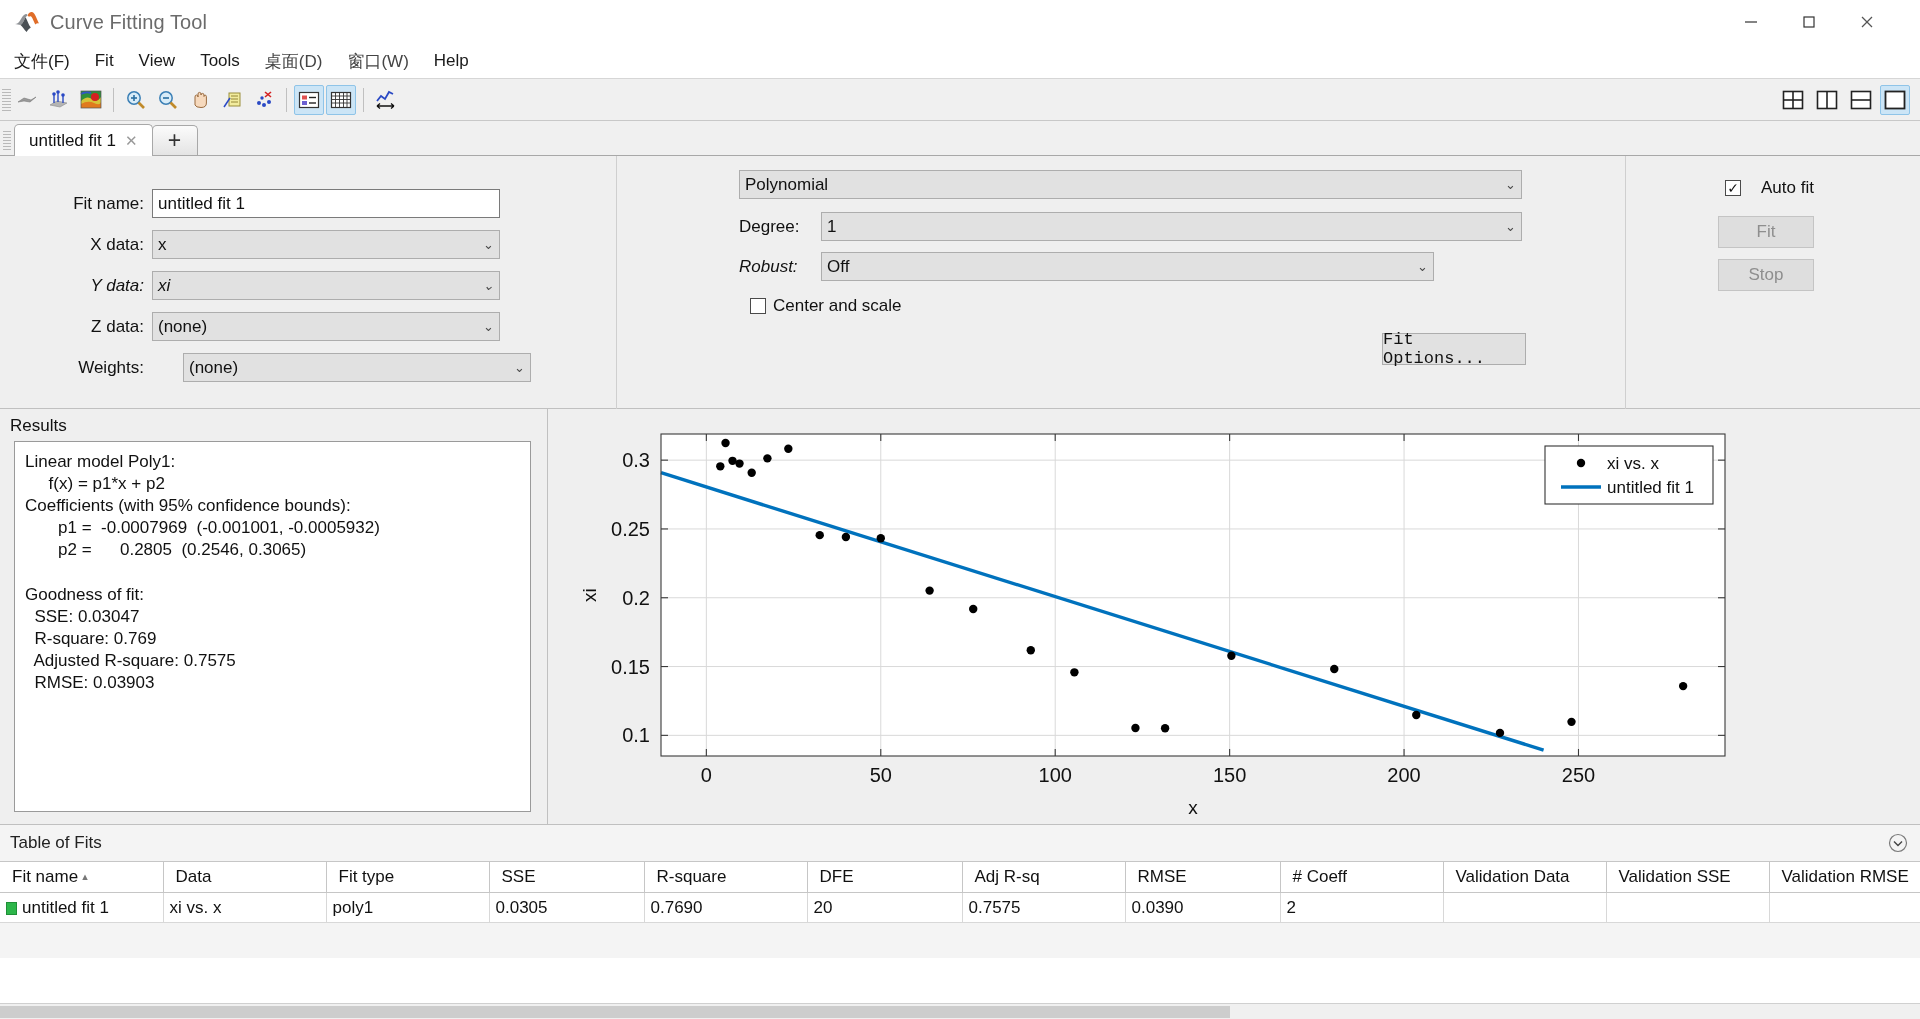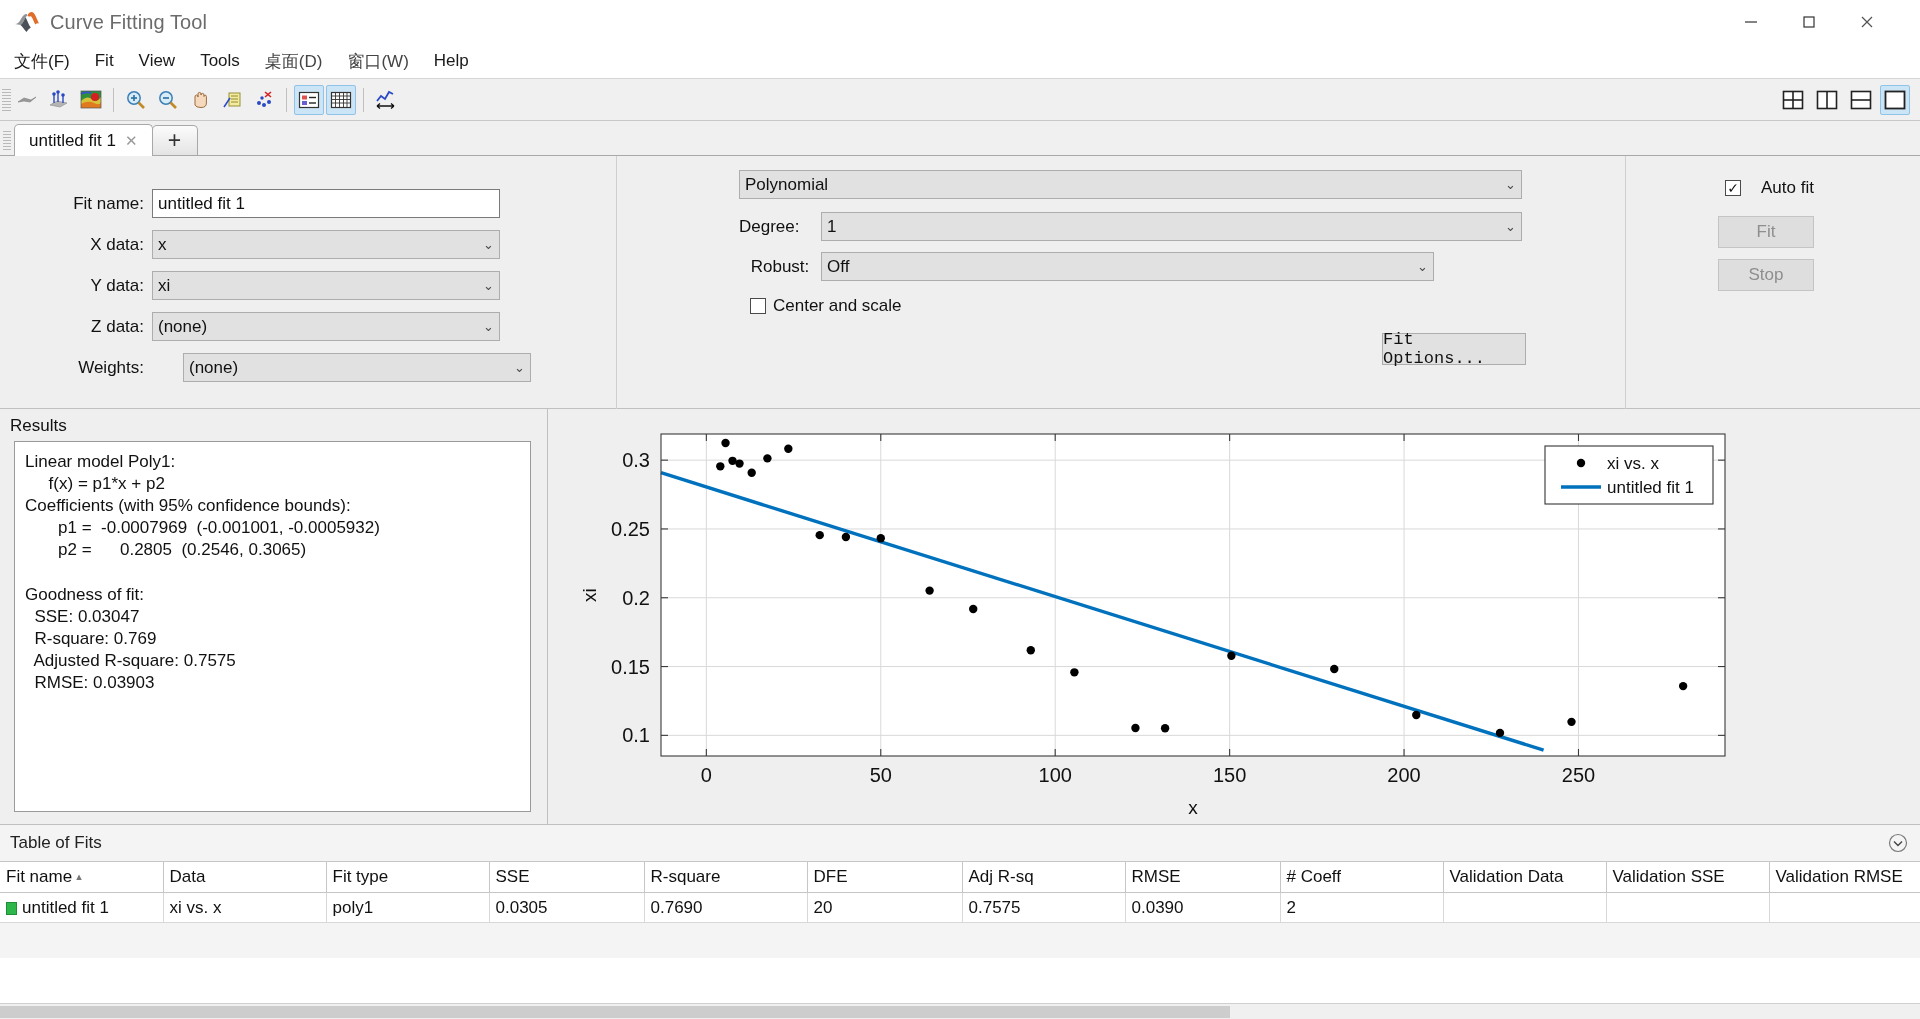--- a/index.html
+++ b/index.html
@@ -133,21 +133,21 @@
   #plot-svg { position: absolute; left: 0; top: 0; }
 
   
   #tof-wrap { position: absolute; left: 0; top: 824px; width: 1920px; height: 195px; background: #f4f4f4; border-top: 1px solid #c0c0c0;}
   #tof-title { position: absolute; left: 10px; top: 8px; font-size: 17px; color: #222; }
   #tof-collapse { position: absolute; right: 12px; top: 8px; width: 20px; height: 20px; }
   #tof-table { position: absolute; left: 0; top: 36px; width: 1920px; }
   table { border-collapse: collapse; width: 1920px; table-layout: fixed; }
   th {
     font-weight: normal; font-size: 17px; color: #111; text-align: left;
-    padding: 4px 6px; height: 31px;
+    padding: 4px 12px; height: 31px;
     background: #ffffff; border-right: 1px solid #c6c6c6; border-bottom: 1px solid #c6c6c6;
     border-top: 1px solid #c6c6c6;
     white-space: nowrap; overflow: hidden;
   }
   td {
     font-size: 17px; color: #111; padding: 3px 6px; height: 30px;
     background: #ffffff; border-right: 1px solid #d8d8d8; border-bottom: 1px solid #d8d8d8;
     white-space: nowrap; overflow: hidden;
   }
   .sortcaret { color: #777; font-size: 11px; margin-left: 4px; vertical-align: 2px; }
@@ -372,21 +372,21 @@
   </div>
 
   <div class="frow" style="left:48px; top:74px;">
     <div class="flabel" style="width:96px;">X data:</div>
     <div class="fsel" style="width:348px; margin-left:8px;">
       <span>x</span>
       <span class="chev">⌄</span>
     </div>
   </div>
 
-  <div class="frow" style="left:48px; top:115px;">
+  <div class="frow" style="left:48px; top:115px;font-style:italic;">
     <div class="flabel" style="width:96px;">Y data:</div>
     <div class="fsel" style="width:348px; margin-left:8px;">
       <span>xi</span>
       <span class="chev">⌄</span>
     </div>
   </div>
 
   <div class="frow" style="left:48px; top:156px;">
     <div class="flabel" style="width:96px;">Z data:</div>
     <div class="fsel" style="width:348px; margin-left:8px;">
@@ -410,21 +410,21 @@
 
   <div class="frow" style="left:739px; top:56px;">
     <div class="flabel" style="width:82px; text-align:left;">Degree:</div>
     <div class="fsel" style="width:701px;">
       <span>1</span>
       <span class="chev">⌄</span>
     </div>
   </div>
 
   <div class="frow" style="left:739px; top:96px;">
-    <div class="flabel" style="width:82px; text-align:center;">Robust:</div>
+    <div class="flabel" style="width:82px; text-align:left;font-style:italic;">Robust:</div>
     <div class="fsel" style="width:613px;">
       <span>Off</span>
       <span class="chev">⌄</span>
     </div>
   </div>
 
   <div class="frow" style="left:750px; top:140px;">
     <span class="ckbox"></span>
     <span style="font-size:17px; color:#111; margin-left:7px;">Center and scale</span>
   </div>

